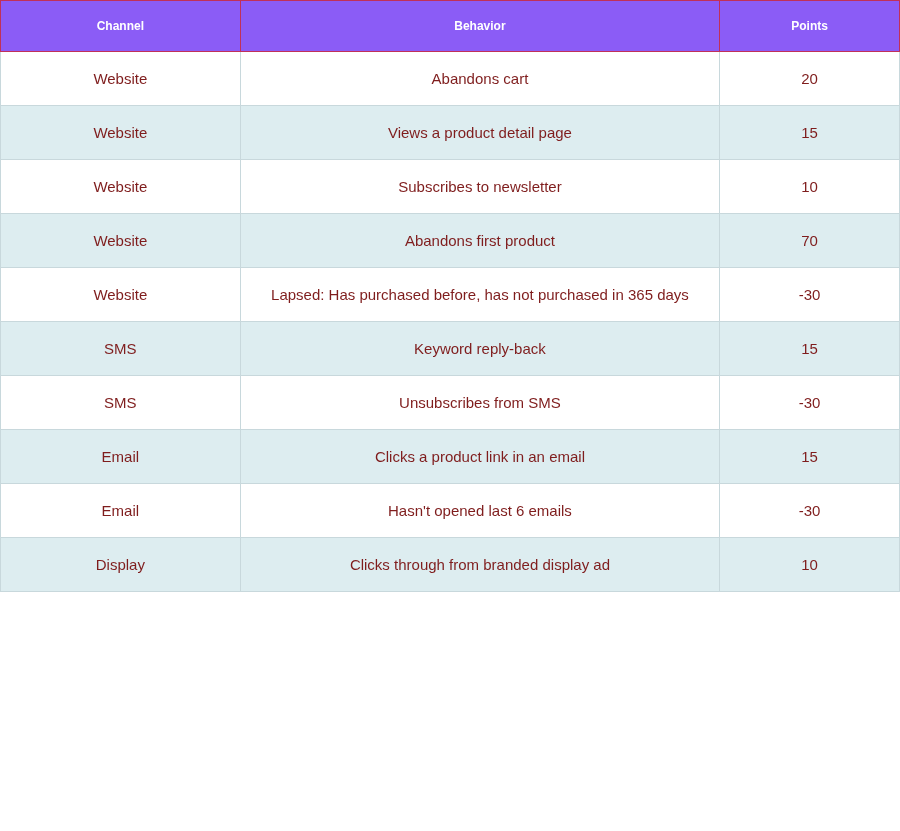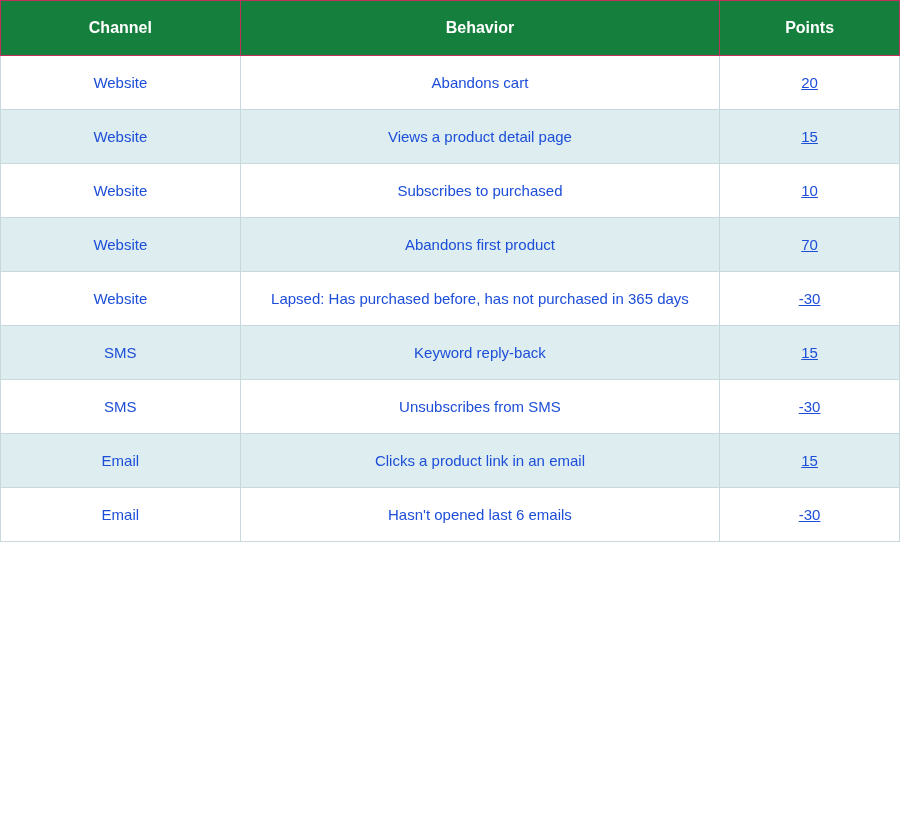--- a/index.html
+++ b/index.html
@@ -18,24 +18,24 @@
     .table-container {
       width: 900px;
     }
 
     table {
       width: 100%;
       border-collapse: collapse;
     }
 
     thead tr th {
-      background-color: #15803d;
+      background-color: #8b5cf6;
       color: #ffffff;
       font-weight: bold;
-      font-size: 16px;
+      font-size: 12px;
       padding: 18px 10px;
       text-align: center;
       border: 1px solid #c0305a;
     }
 
     tbody tr {
       border: 1px solid #ccc;
     }
 
     tbody tr:nth-child(odd) {
@@ -43,36 +43,35 @@
     }
 
     tbody tr:nth-child(even) {
       background-color: #ddedf0;
     }
 
     tbody tr td {
       padding: 18px 10px;
       text-align: center;
       font-size: 15px;
-      color: #1d4ed8;
+      color: #7f1d1d;
       border: 1px solid #c8d8dc;
       vertical-align: middle;
     }
 
     td.channel-col {
       width: 200px;
     }
 
     td.behavior-col {
       width: 400px;
     }
 
     td.points-col {
       width: 150px;
-      text-decoration: underline;
     }
 
     th.channel-col {
       width: 200px;
     }
 
     th.behavior-col {
       width: 400px;
     }
 
@@ -98,21 +97,21 @@
           <td class="behavior-col">Abandons cart</td>
           <td class="points-col">20</td>
         </tr>
         <tr>
           <td class="channel-col">Website</td>
           <td class="behavior-col">Views a product detail page</td>
           <td class="points-col">15</td>
         </tr>
         <tr>
           <td class="channel-col">Website</td>
-          <td class="behavior-col">Subscribes to purchased</td>
+          <td class="behavior-col">Subscribes to newsletter</td>
           <td class="points-col">10</td>
         </tr>
         <tr>
           <td class="channel-col">Website</td>
           <td class="behavior-col">Abandons first product</td>
           <td class="points-col">70</td>
         </tr>
         <tr>
           <td class="channel-col">Website</td>
           <td class="behavior-col">Lapsed: Has purchased before, has not purchased in 365 days</td>
@@ -131,15 +130,20 @@
         <tr>
           <td class="channel-col">Email</td>
           <td class="behavior-col">Clicks a product link in an email</td>
           <td class="points-col">15</td>
         </tr>
         <tr>
           <td class="channel-col">Email</td>
           <td class="behavior-col">Hasn't opened last 6 emails</td>
           <td class="points-col">-30</td>
         </tr>
+        <tr>
+          <td class="channel-col">Display</td>
+          <td class="behavior-col">Clicks through from branded display ad</td>
+          <td class="points-col">10</td>
+        </tr>
       </tbody>
   </table>
 </div>
 
 </body></html>

